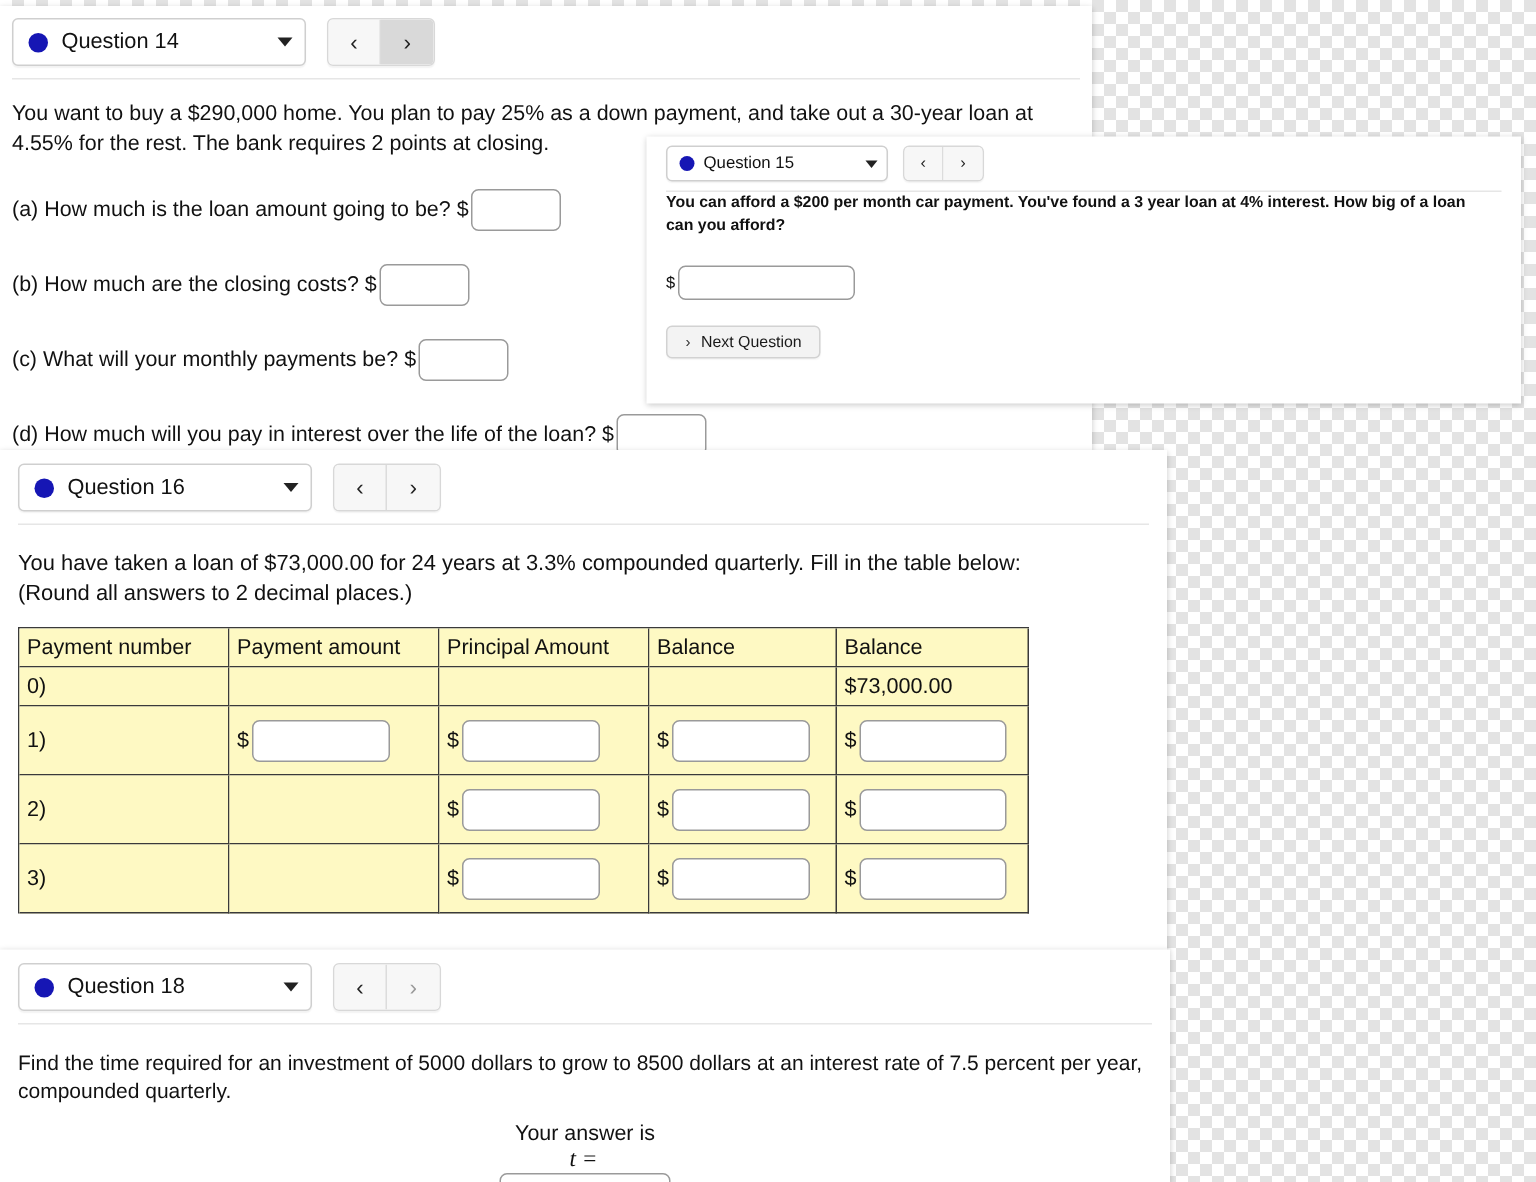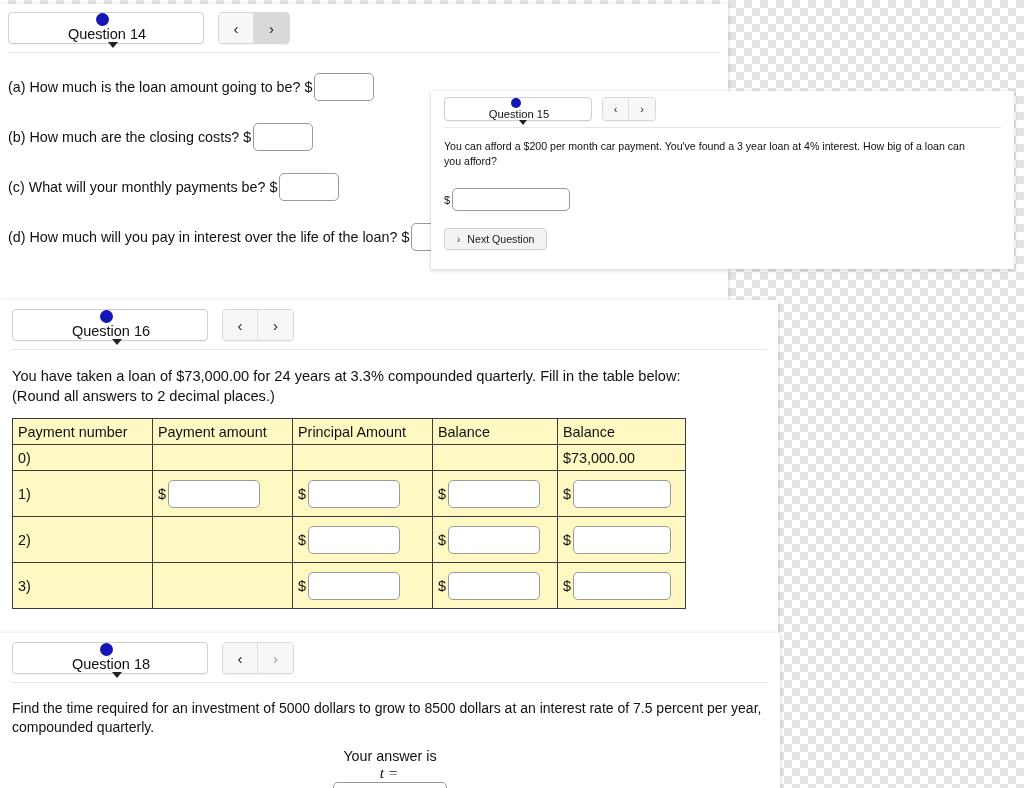--- a/index.html
+++ b/index.html
@@ -51,21 +51,20 @@
     align-items: center;
     background: #ffffff;
     border: 1px solid #cfcfcf;
     border-radius: 4px;
     height: 32px;
     padding: 0 8px 0 10px;
     box-shadow: 0 1px 1px rgba(0,0,0,0.05);
     cursor: pointer;
     position: relative;
     min-width: 196px;
-    flex-direction: column;
   }
   .qdot {
     width: 13px; height: 13px;
     border-radius: 50%;
     background: #1616b4;
     flex: 0 0 auto;
     margin-right: 9px;
   }
   .qlabel {
     font-size: 14.5px;
@@ -211,20 +210,21 @@
         <span class="caret"></span>
       </div>
       <div class="navgroup">
         <div class="navbtn">‹</div>
         <div class="navbtn active">›</div>
       </div>
     </div>
     <div class="hrule"></div>
 
     <div class="qbody">
+      <div class="qtext" style="margin-top:14px;">You want to buy a $290,000 home. You plan to pay 25% as a down payment, and take out a 30-year loan at 4.55% for the rest. The bank requires 2 points at closing.</div>
 
       <div class="row" style="margin-top:20px;">
         <span>(a) How much is the loan amount going to be?</span>
         <span class="dollar" style="margin:0 2px 0 4px;">$</span>
         <span class="tinput"></span>
       </div>
 
       <div class="row" style="margin-top:22px;">
         <span>(b) How much are the closing costs?</span>
         <span class="dollar" style="margin:0 2px 0 4px;">$</span>
@@ -255,21 +255,21 @@
         <span class="caret"></span>
       </div>
       <div class="navgroup">
         <div class="navbtn">‹</div>
         <div class="navbtn">›</div>
       </div>
     </div>
     <div class="hrule"></div>
 
     <div class="qbody">
-      <div class="qtext" style="margin-top:11px;width:540px;">You can afford a $200 per month car payment. You've found a 3 year loan at 4% interest. How big of a loan can you afford?</div>
+      <div class="qtext" style="width:540px;font-weight:bold;">You can afford a $200 per month car payment. You've found a 3 year loan at 4% interest. How big of a loan can you afford?</div>
 
       <div style="margin-top:19px;display:flex;align-items:center;">
         <span class="dollar" style="margin-right:2px;">$</span>
         <span class="tinput"></span>
       </div>
 
       <div style="margin-top:17px;">
         <span class="nextbtn">
           <span class="chev">›</span>
           <span>Next Question</span>

